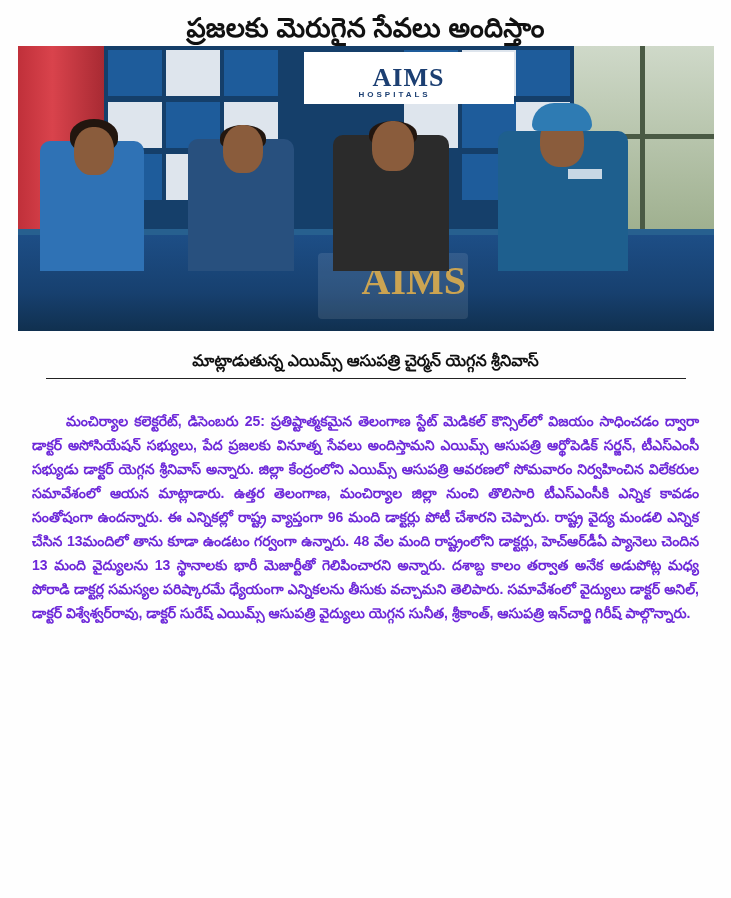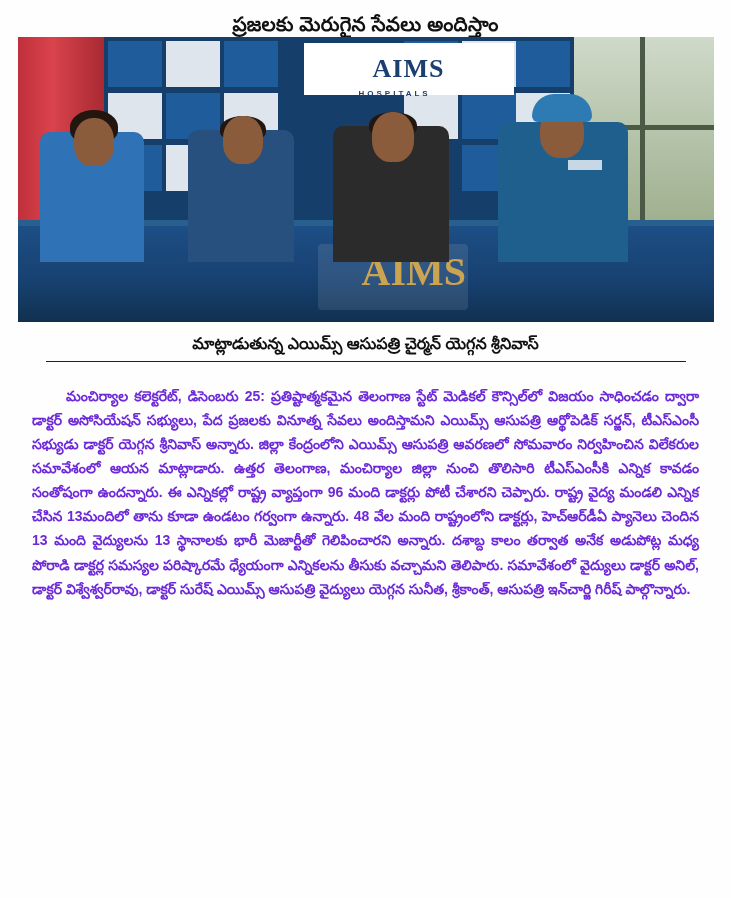--- a/index.html
+++ b/index.html
@@ -19,21 +19,21 @@
     width: 731px;
     height: 898px;
     background: #fefefe;
     box-sizing: border-box;
     padding: 0 14px;
   }
   .headline {
     text-align: center;
     font-family: "Liberation Sans", sans-serif;
     font-weight: bold;
-    font-size: 20px;
+    font-size: 27px;
     line-height: 1.25;
     color: #111;
     padding-top: 12px;
     letter-spacing: 0.2px;
   }
   .subhead {
     font-family: "Liberation Sans", sans-serif;
     font-weight: bold;
     font-size: 19px;
     color: #111;
@@ -66,21 +66,21 @@
   .backdrop .sq.white { background: #e9eef4; }
   .logo-band {
     position: absolute; left: 200px; top: 6px; width: 210px; height: 52px;
     background: #ffffff; display: flex; align-items: center; justify-content: center;
   }
   .logo-text {
     font-family: "Liberation Serif", serif;
     font-weight: bold; font-size: 26px; color: #1c3f72; letter-spacing: 1px;
   }
   .logo-sub {
-    position: absolute; left: 255px; top: 52px; font-size: 8px; letter-spacing: 3px;
+    position: absolute; left: 255px; top: 44px; font-size: 8px; letter-spacing: 3px;
     color: #1c3f72; font-weight: bold;
   }
   .window {
     position: absolute; right: 0; top: 0; width: 140px; height: 185px;
     background: linear-gradient(180deg,#cfd9c9,#9fb08f);
   }
   .window .bar { position: absolute; background: #4a5a44; }
   .deskfront {
     position: absolute; left: 0; bottom: 0; width: 696px; height: 96px;
     background: linear-gradient(180deg,#1d4e86 0%,#17406f 60%,#10304f 100%);
@@ -115,21 +115,21 @@
   }
   .caption {
     text-align: center;
     font-family: "Liberation Sans", sans-serif;
     font-weight: bold;
     font-size: 16px;
     color: #111;
     padding: 9px 0 4px 0;
     border-bottom: 1.5px solid #222;
     width: 640px;
-    margin: 4px auto;
+    margin: 12px auto;
   }
   .body-text {
     padding: 18px 18px 0 18px;
     font-family: "Liberation Sans", sans-serif;
     font-size: 14px;
     line-height: 1.72;
     text-align: justify;
     text-justify: inter-word;
     color: #6d28d9;
     font-weight: 600;

